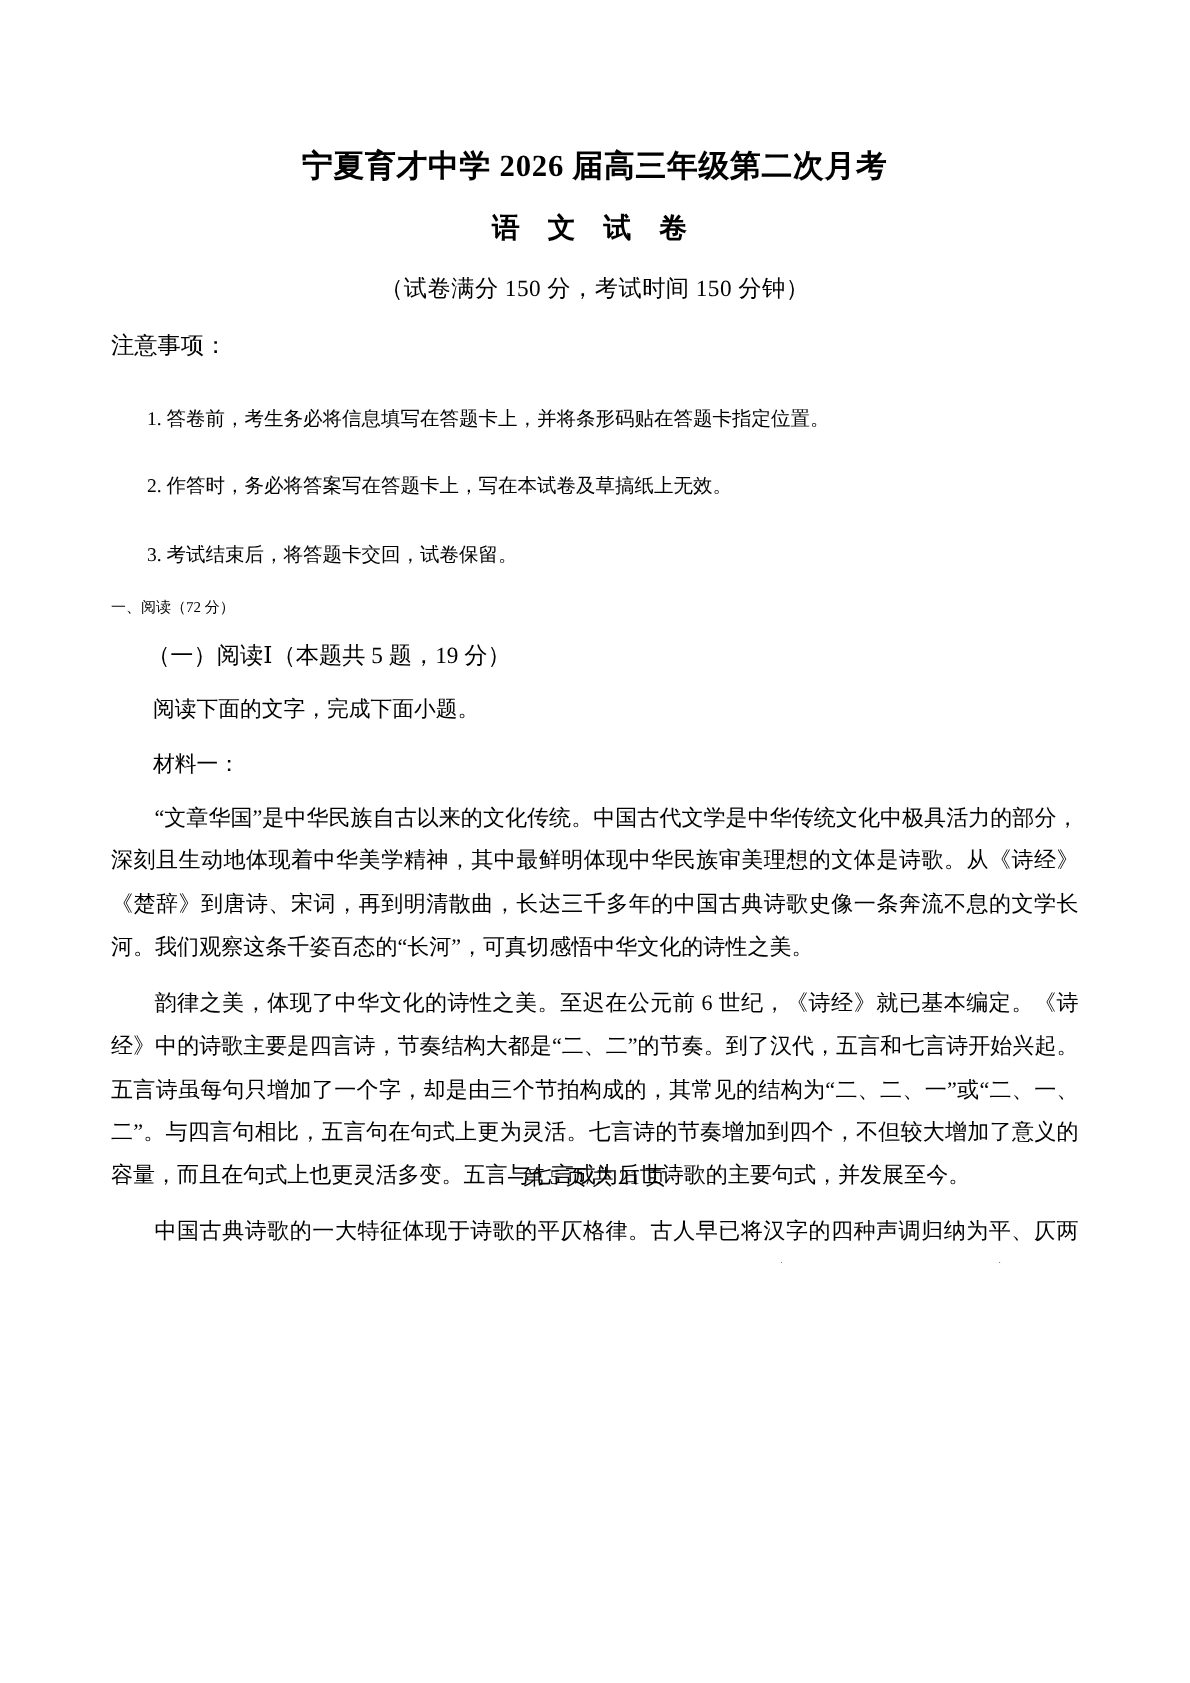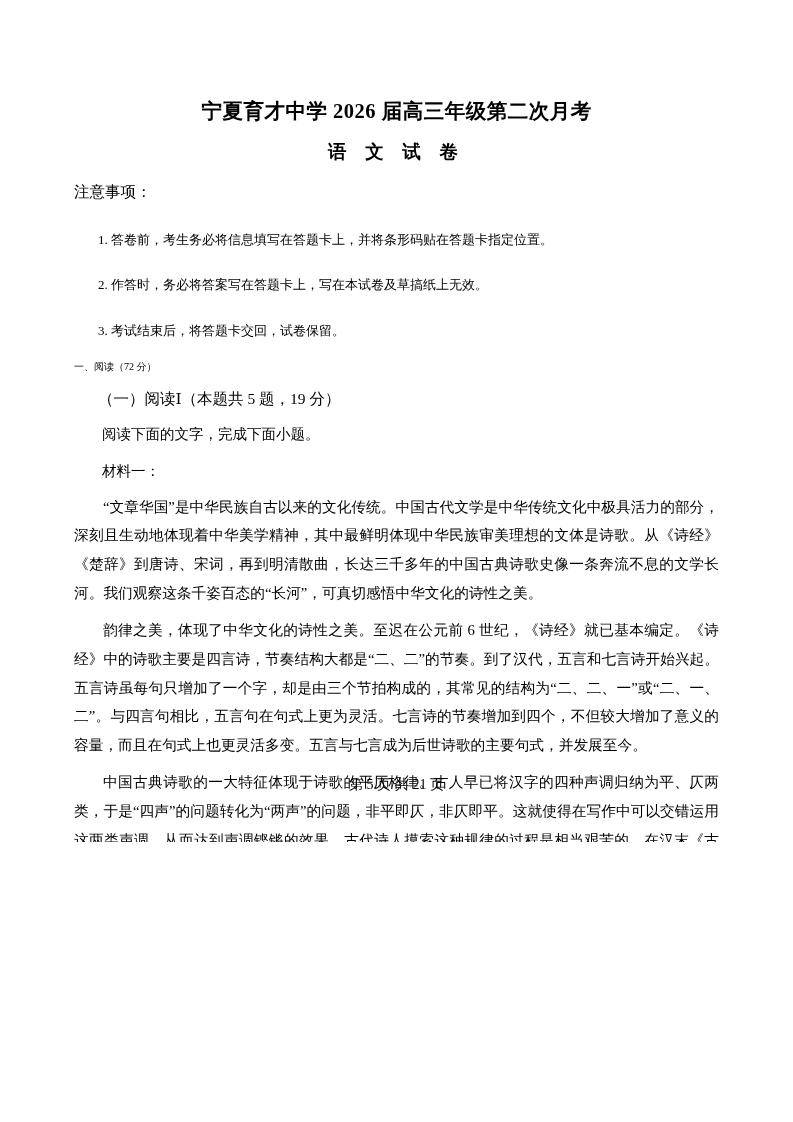--- a/index.html
+++ b/index.html
@@ -101,20 +101,21 @@
 </style>
 </head>
 <body>
 
 <div class="page">
 
   <h1 class="title-main">宁夏育才中学 2026 届高三年级第二次月考</h1>
 
   <h2 class="title-sub">语 文 试 卷</h2>
 
+  <p class="title-score">（试卷满分 150 分，考试时间 150 分钟）</p>
 
   <p class="notice-head">注意事项：</p>
   <p class="notice-item">1. 答卷前，考生务必将信息填写在答题卡上，并将条形码贴在答题卡指定位置。</p>
   <p class="notice-item">2. 作答时，务必将答案写在答题卡上，写在本试卷及草搞纸上无效。</p>
   <p class="notice-item">3. 考试结束后，将答题卡交回，试卷保留。</p>
 
   <p class="section-head">一、阅读（72 分）</p>
   <p class="subsection-head">（一）阅读Ⅰ（本题共 5 题，19 分）</p>
 
   <p class="lead">阅读下面的文字，完成下面小题。</p>

